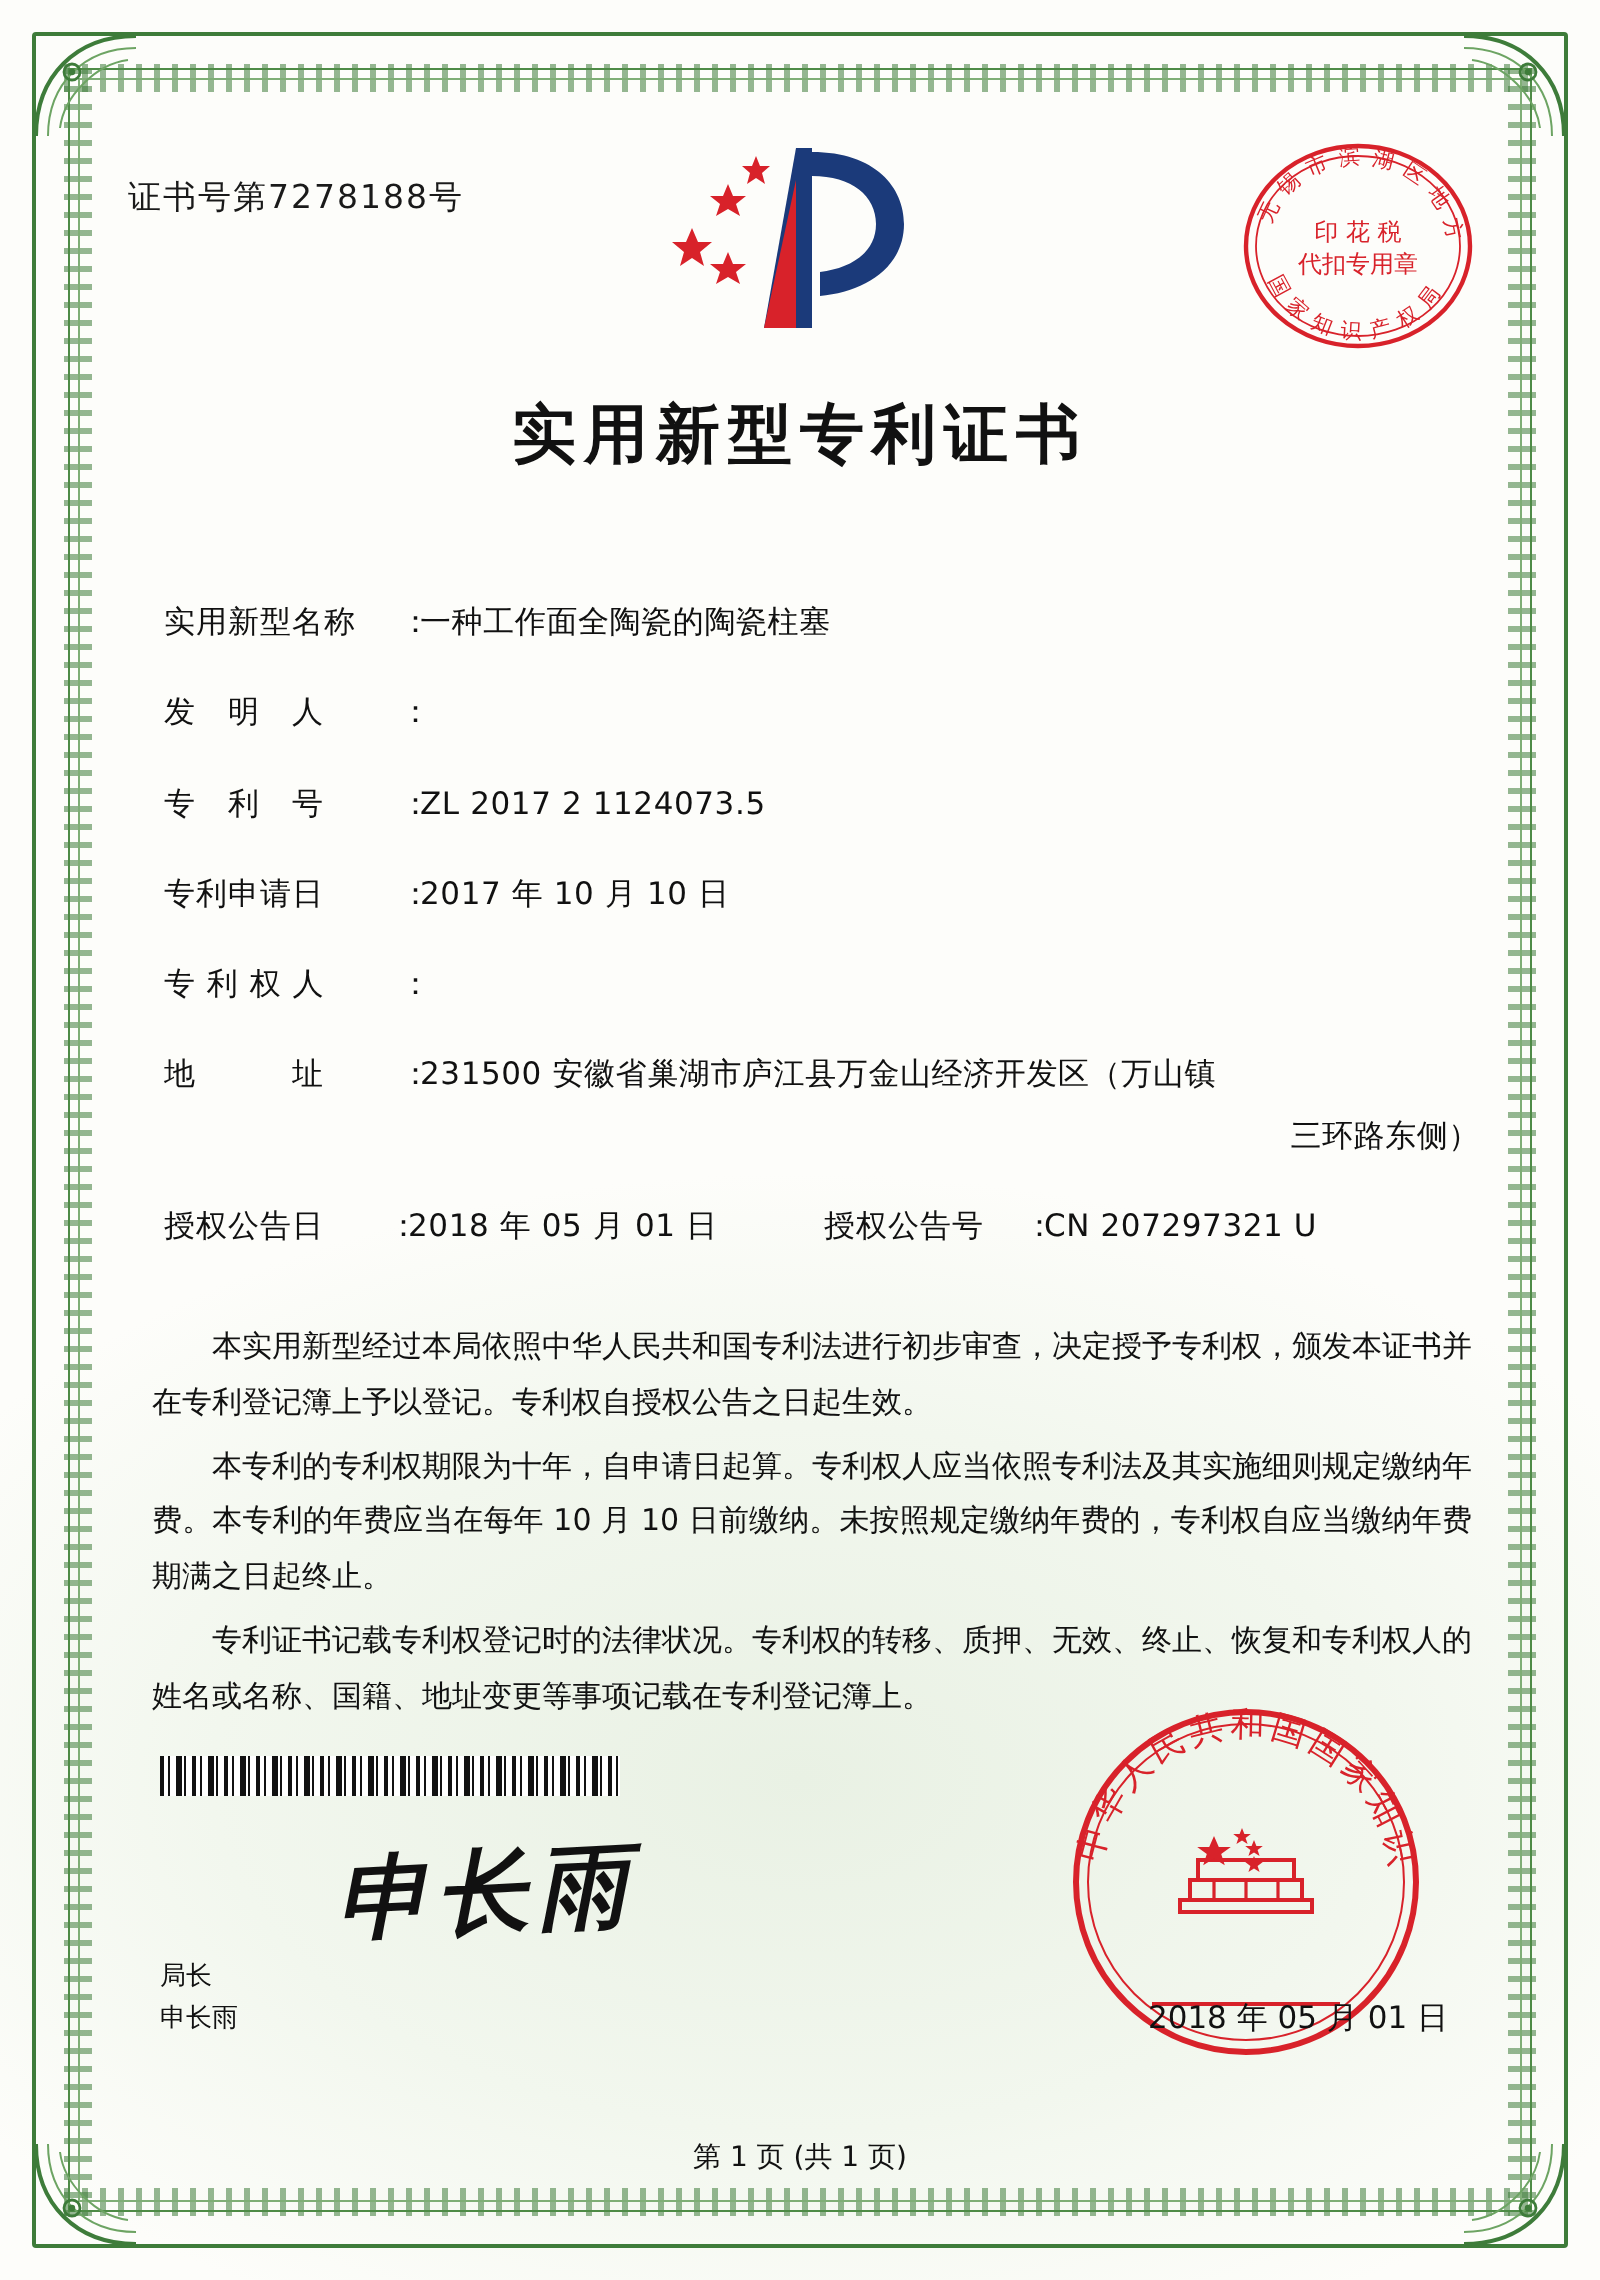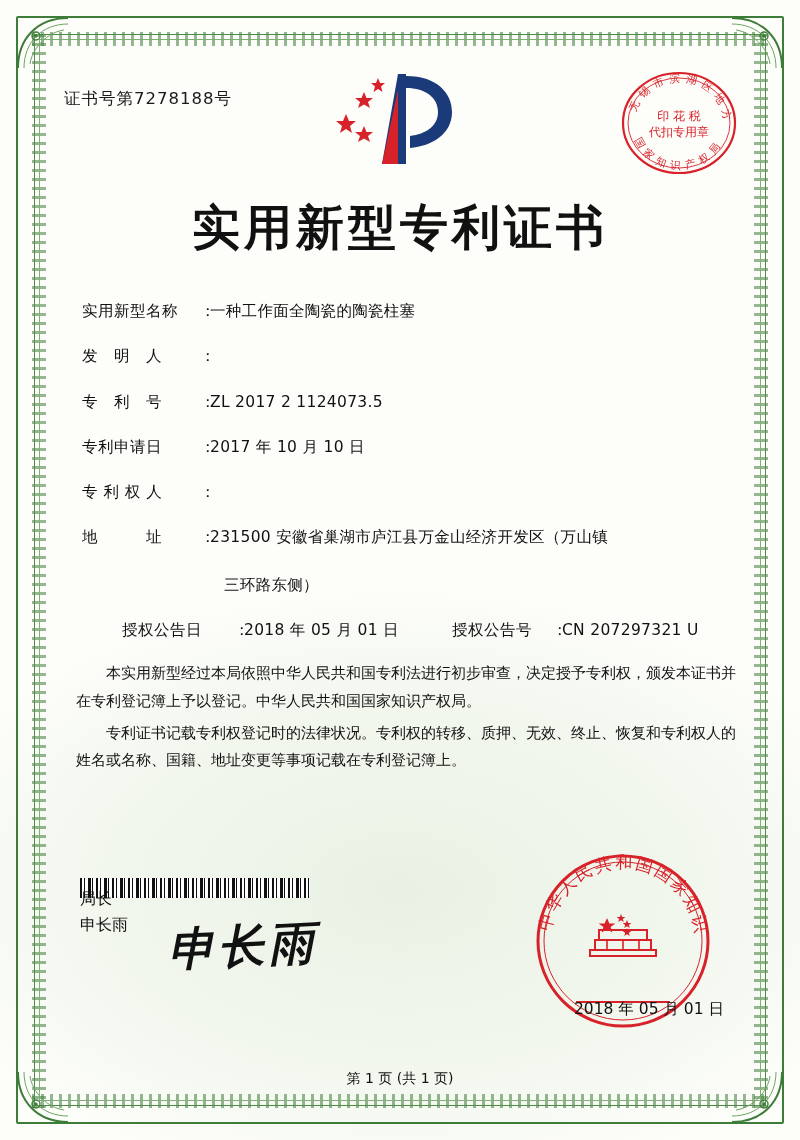--- a/index.html
+++ b/index.html
@@ -96,21 +96,21 @@
     width: 122px;
     height: 122px;
   }
 
   .title {
     position: absolute;
     top: 148px;
     left: 0; right: 0;
     text-align: center;
     font-family: "DejaVu Sans", sans-serif;
-    font-size: 48px;
+    font-size: 32px;
     font-weight: bold;
     color: #111;
     letter-spacing: 4px;
   }
 
   .fields {
     position: absolute;
     top: 252px;
     left: 32px;
     right: 10px;
@@ -132,29 +132,29 @@
   .f-colon {
     flex: 0 0 10px;
     width: 10px;
   }
   .f-value {
     flex: 1 1 auto;
     letter-spacing: 0.3px;
   }
   .f-value .line2 {
     display: block;
-    margin-top: 24px;
+    margin-top: 7px;
     padding-left: 14px;
+    text-align: right;
   }
 
   .pub-row {
     display: flex;
     align-items: flex-start;
     margin-bottom: 16px;
-    margin-left: 40px;
   }
   .pub-left { width: 330px; flex: 0 0 330px; display:flex; }
   .pub-right { flex: 1 1 auto; display:flex; }
   .pub-left .f-label, .pub-right .f-label {
     width: 112px; flex: 0 0 112px;
   }
   .pub-right .f-label { width: 100px; flex: 0 0 100px; }
 
   .paragraphs {
     position: absolute;
@@ -179,22 +179,22 @@
     width: 230px;
     height: 20px;
     background: repeating-linear-gradient(90deg,
       #111 0 2px, #fff 2px 4px, #111 4px 5px, #fff 5px 8px,
       #111 8px 11px, #fff 11px 12px, #111 12px 13px, #fff 13px 16px);
   }
 
   .signature-block {
     position: absolute;
     left: 30px;
-    top: 838px;
-    font-size: 16px;
+    top: 930px;
+    font-size: 13px;
     color: #111;
     line-height: 1.65;
   }
   .sign-script {
     position: absolute;
     left: 118px;
     top: 868px;
     font-family: "DejaVu Serif", serif;
     font-size: 46px;
     font-style: italic;
@@ -360,21 +360,22 @@
         <div class="pub-right">
           <div class="f-label">授权公告号</div>
           <div class="f-colon">：</div>
           <div class="f-value">CN 207297321 U</div>
         </div>
       </div>
 
     </div>
 
     <div class="paragraphs">
-      <p>本实用新型经过本局依照中华人民共和国专利法进行初步审查，决定授予专利权，颁发本证书并在专利登记簿上予以登记。中华人民共和国国家知识产权局。</p>
+      <p>本实用新型经过本局依照中华人民共和国专利法进行初步审查，决定授予专利权，颁发本证书并在专利登记簿上予以登记。专利权自授权公告之日起生效。</p>
+      <p>本专利的专利权期限为十年，自申请日起算。专利权人应当依照专利法及其实施细则规定缴纳年费。本专利的年费应当在每年 10 月 10 日前缴纳。未按照规定缴纳年费的，专利权自应当缴纳年费期满之日起终止。</p>
       <p>专利证书记载专利权登记时的法律状况。专利权的转移、质押、无效、终止、恢复和专利权人的姓名或名称、国籍、地址变更等事项记载在专利登记簿上。</p>
     </div>
 
     <div class="barcode"></div>
 
     <div class="signature-block">
       <div>局长</div>
       <div>申长雨</div>
     </div>
     <div class="sign-script">申长雨</div>

